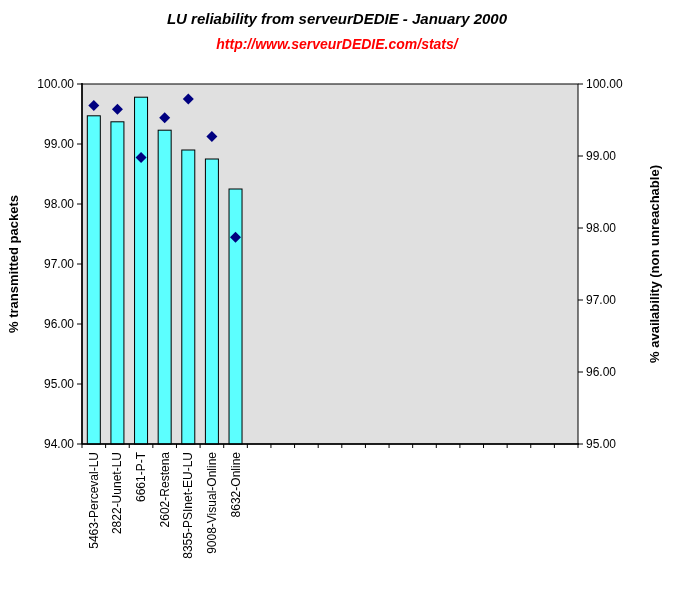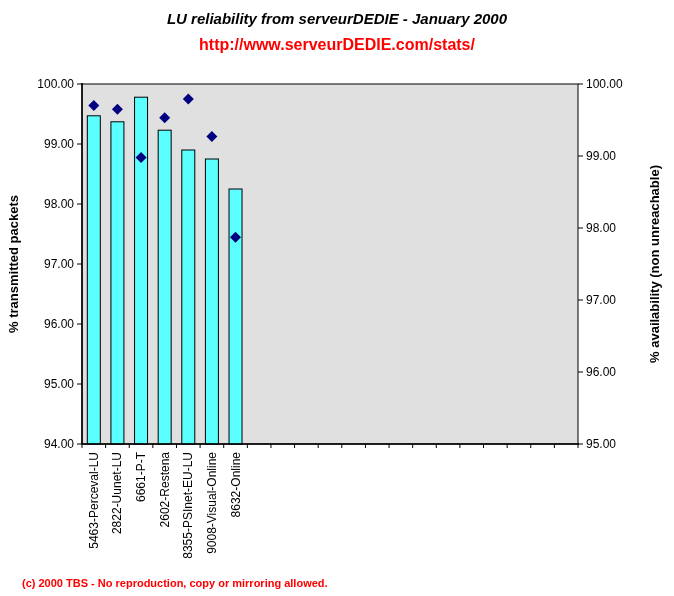--- a/index.html
+++ b/index.html
@@ -6,21 +6,21 @@
   #canvas{
     position:relative;width:674px;height:596px;background:#fff;overflow:hidden;
     font-family:"Liberation Sans","DejaVu Sans",sans-serif;
   }
   .chart-title{
     position:absolute;left:0;top:10px;width:674px;text-align:center;
     font-size:15px;font-weight:bold;color:#000;font-style:italic;
   }
   .chart-subtitle{
     position:absolute;left:0;top:36px;width:674px;text-align:center;
-    font-size:16px;font-weight:bold;
+    font-size:14px;font-weight:bold;font-style:italic;
   }
   .axis-title{
     position:absolute;font-size:13px;font-weight:bold;color:#000;
     text-align:center;transform:rotate(-90deg);
   }
   .axis-title-left{left:-166px;top:256px;width:360px;height:16px;}
   .axis-title-right{left:455px;top:256px;width:400px;height:16px;}
   .footer-note{
     position:absolute;left:22px;top:577px;font-size:11px;font-weight:bold;
   }
@@ -102,14 +102,13 @@
       <line x1="82" y1="83" x2="82" y2="444" stroke="#000" stroke-width="1.5"></line>
       <line x1="82" y1="444" x2="579" y2="444" stroke="#000" stroke-width="1.5"></line>
       <text x="97.80952380952381" y="452" font-size="12" text-anchor="end" transform="rotate(-90 97.80952380952381 452)">5463-Perceval-LU</text>
       <text x="121.42857142857143" y="452" font-size="12" text-anchor="end" transform="rotate(-90 121.42857142857143 452)">2822-Uunet-LU</text>
       <text x="145.04761904761904" y="452" font-size="12" text-anchor="end" transform="rotate(-90 145.04761904761904 452)">6661-P-T</text>
       <text x="168.66666666666669" y="452" font-size="12" text-anchor="end" transform="rotate(-90 168.66666666666669 452)">2602-Restena</text>
       <text x="192.28571428571428" y="452" font-size="12" text-anchor="end" transform="rotate(-90 192.28571428571428 452)">8355-PSInet-EU-LU</text>
       <text x="215.90476190476193" y="452" font-size="12" text-anchor="end" transform="rotate(-90 215.90476190476193 452)">9008-Visual-Online</text>
       <text x="239.52380952380952" y="452" font-size="12" text-anchor="end" transform="rotate(-90 239.52380952380952 452)">8632-Online</text>
     </svg>
-  <div class="footer-note" style="color: rgb(255, 0, 0);">(c) 2000 TBS - No reproduction, copy or mirroring allowed.</div>
 </div>
 
 </body></html>

